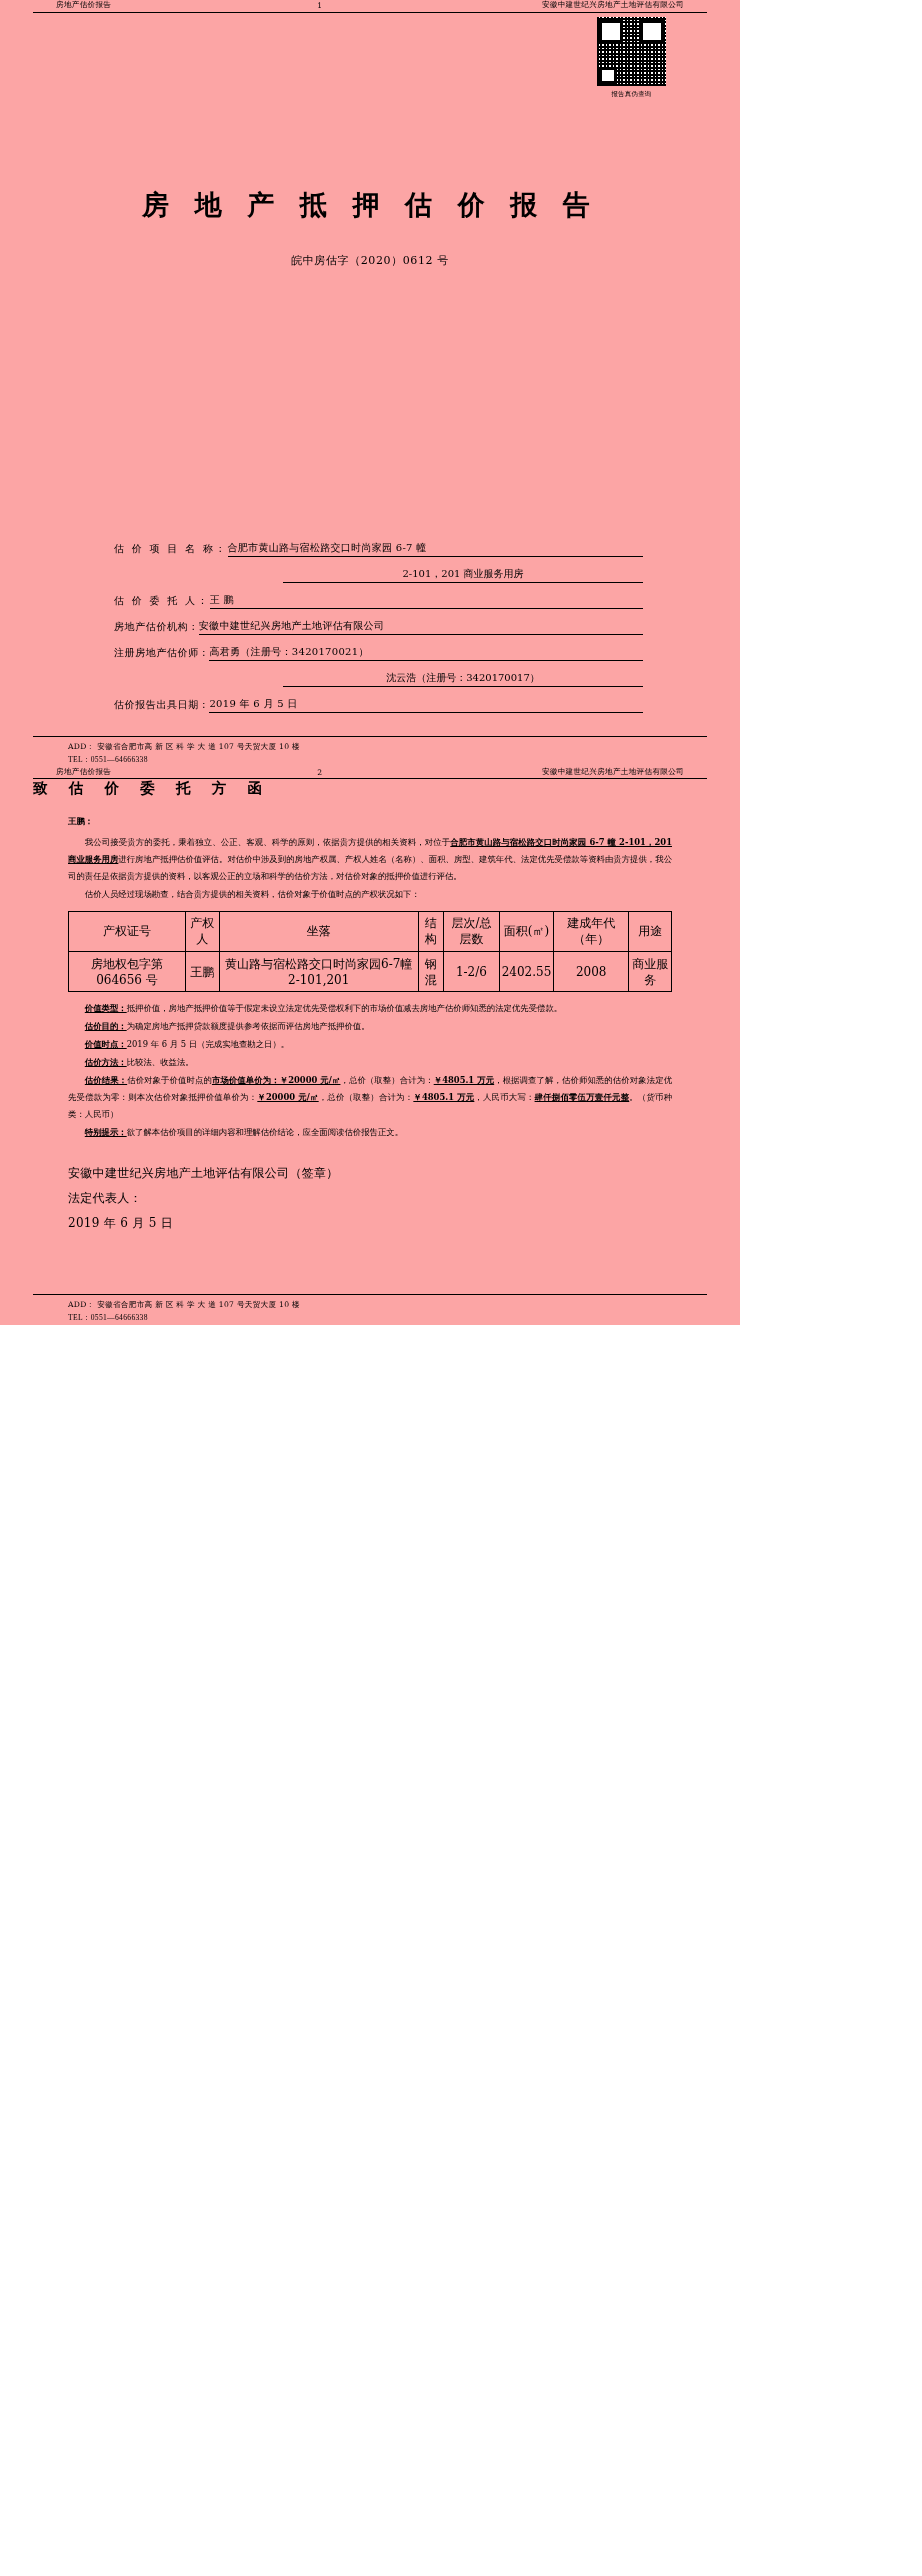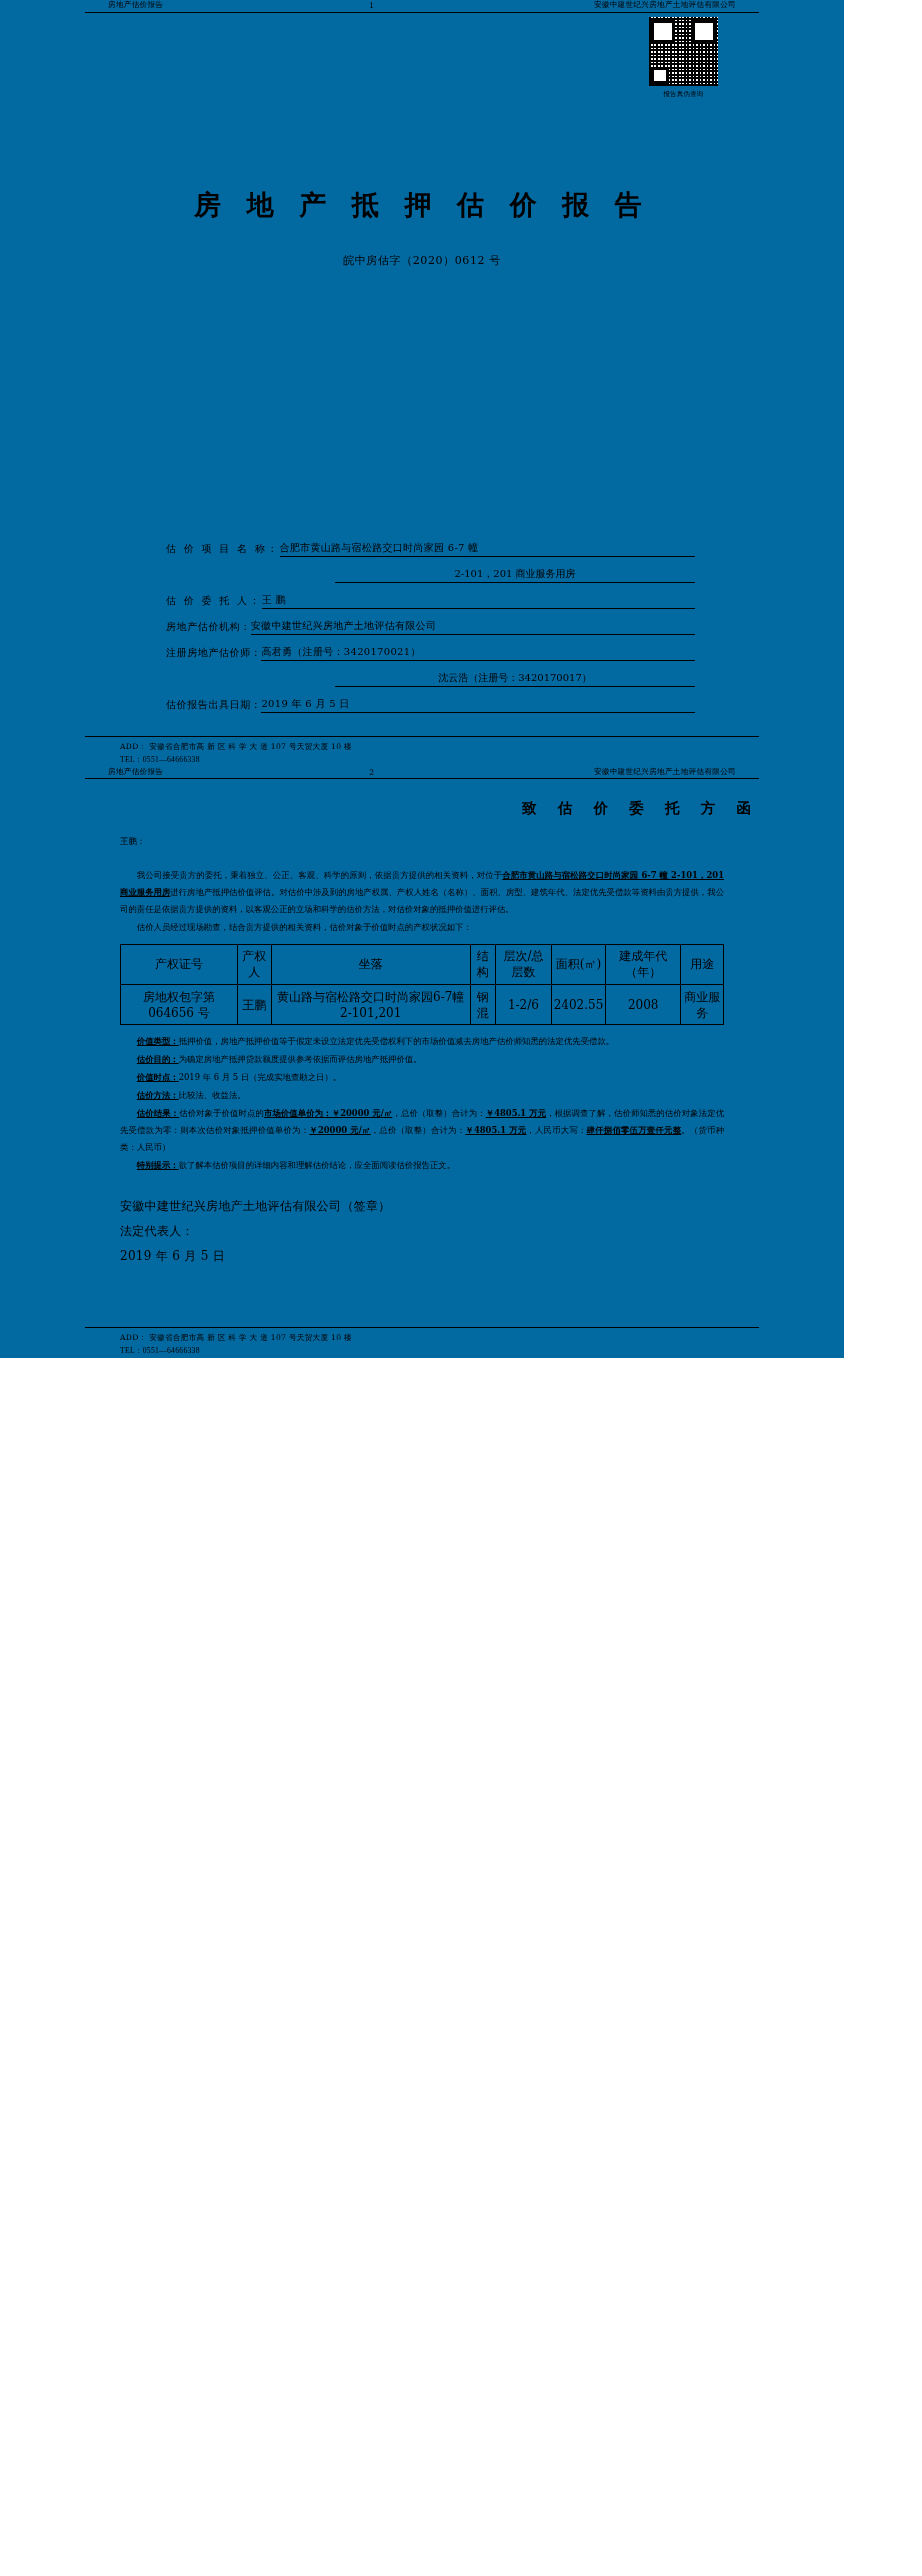--- a/index.html
+++ b/index.html
@@ -4,23 +4,23 @@
 <style>
   * { box-sizing: border-box; }
   html, body { margin:0; padding:0; }
   body {
     width: 922px;
     background: #ffffff;
     font-family: "DejaVu Serif", "Liberation Serif", serif;
     color: #000;
   }
   .page {
-    width: 844px;
+    width: 740px;
     position: relative;
-    background: #0369a1;
+    background: #fca5a5;
   }
   .sheet {
     width: 674px;
     margin: 0 auto;
     position: relative;
   }
 
   
   .runhead {
     display: flex;
@@ -134,33 +134,33 @@
     padding: 3.5px 35px 0 35px;
     border-top: 0.6px solid #000;
     font-size: 7.6px;
     line-height: 1.7;
     letter-spacing: 0.3px;
   }
   .foot .l2 { font-family: "Liberation Serif", serif; }
 
   
   .p2-title {
-    text-align: right;
+    text-align: left;
     font-size: 14.5px;
     letter-spacing: 8.1px;
     font-weight: bold;
-    margin: 20px 0 15px 0;
+    margin: 0 0 15px 0;
   }
   .body-wrap {
     padding: 0 35px;
     font-size: 8.4px;
     line-height: 2.0;
     text-align: justify;
   }
-  .salut { font-weight: normal; margin-bottom: 17px; }
+  .salut { font-weight: bold; margin-bottom: 4px; }
   .para { text-indent: 2em; margin: 0 0 1.2px 0; }
   .bu { font-weight: bold; text-decoration: underline; }
 
   table.prop {
     border-collapse: collapse;
     width: 100%;
     margin: 8.1px 0 8.1px 0;
     font-size: 12px;
     line-height: 1.35;
   }

